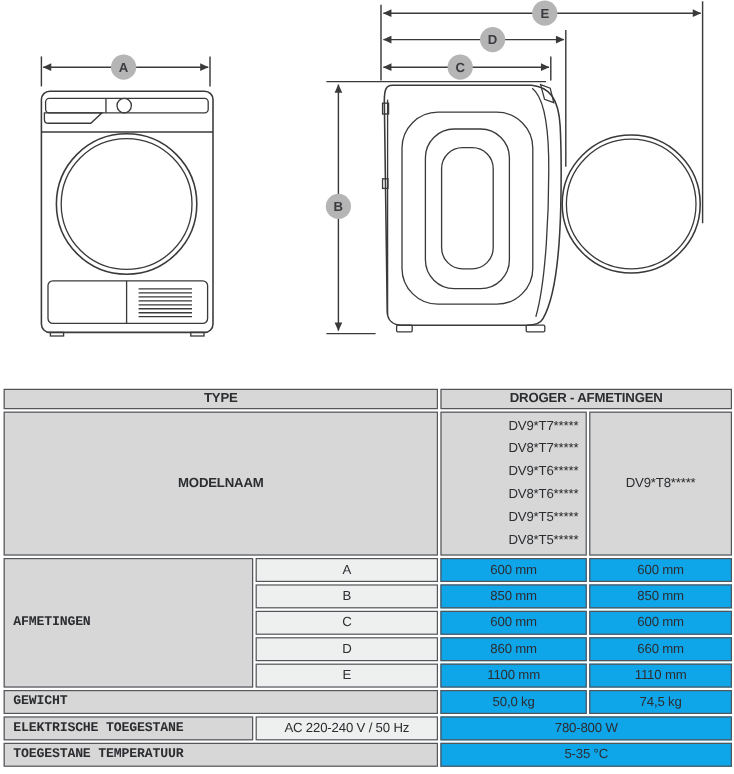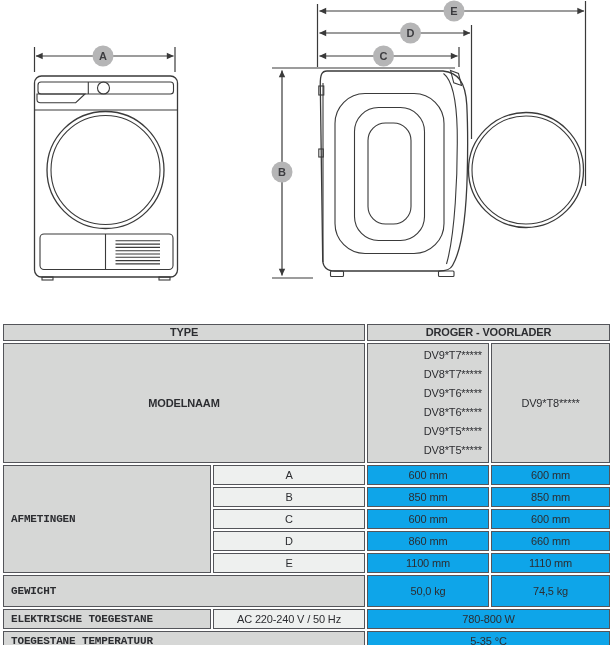--- a/index.html
+++ b/index.html
@@ -116,21 +116,21 @@
 <table class="spec">
   <colgroup>
     <col style="width:208px">
       <col style="width:152px">
       <col style="width:122px">
       <col style="width:119px">
   </colgroup>
   <tbody>
     <tr style="height:15px">
       <td colspan="2" class="c-gray c-center bold">TYPE</td>
-      <td colspan="2" class="c-gray c-center bold">DROGER - VOORLADER</td>
+      <td colspan="2" class="c-gray c-center bold">DROGER - AFMETINGEN</td>
     </tr>
     <tr style="height:120px">
       <td colspan="2" class="c-gray c-center bold">MODELNAAM</td>
       <td class="c-gray c-center">
         <span class="model-line">DV9*T7*****</span>
         <span class="model-line">DV8*T7*****</span>
         <span class="model-line">DV9*T6*****</span>
         <span class="model-line">DV8*T6*****</span>
         <span class="model-line">DV9*T5*****</span>
         <span class="model-line">DV8*T5*****</span>
@@ -156,21 +156,21 @@
     <tr style="height:20px">
       <td class="c-light c-center">D</td>
       <td class="c-white c-center">860 mm</td>
       <td class="c-white c-center">660 mm</td>
     </tr>
     <tr style="height:20px">
       <td class="c-light c-center">E</td>
       <td class="c-white c-center">1100 mm</td>
       <td class="c-white c-center">1110 mm</td>
     </tr>
-    <tr style="height:32px">
+    <tr style="height:20px">
       <td colspan="2" class="c-gray c-left bold">GEWICHT</td>
       <td class="c-white c-center">50,0 kg</td>
       <td class="c-white c-center">74,5 kg</td>
     </tr>
     <tr style="height:20px">
       <td class="c-gray c-left bold">ELEKTRISCHE TOEGESTANE</td>
       <td class="c-light c-center">AC 220-240 V / 50 Hz</td>
       <td colspan="2" class="c-white c-center">780-800 W</td>
     </tr>
     <tr style="height:20px">

